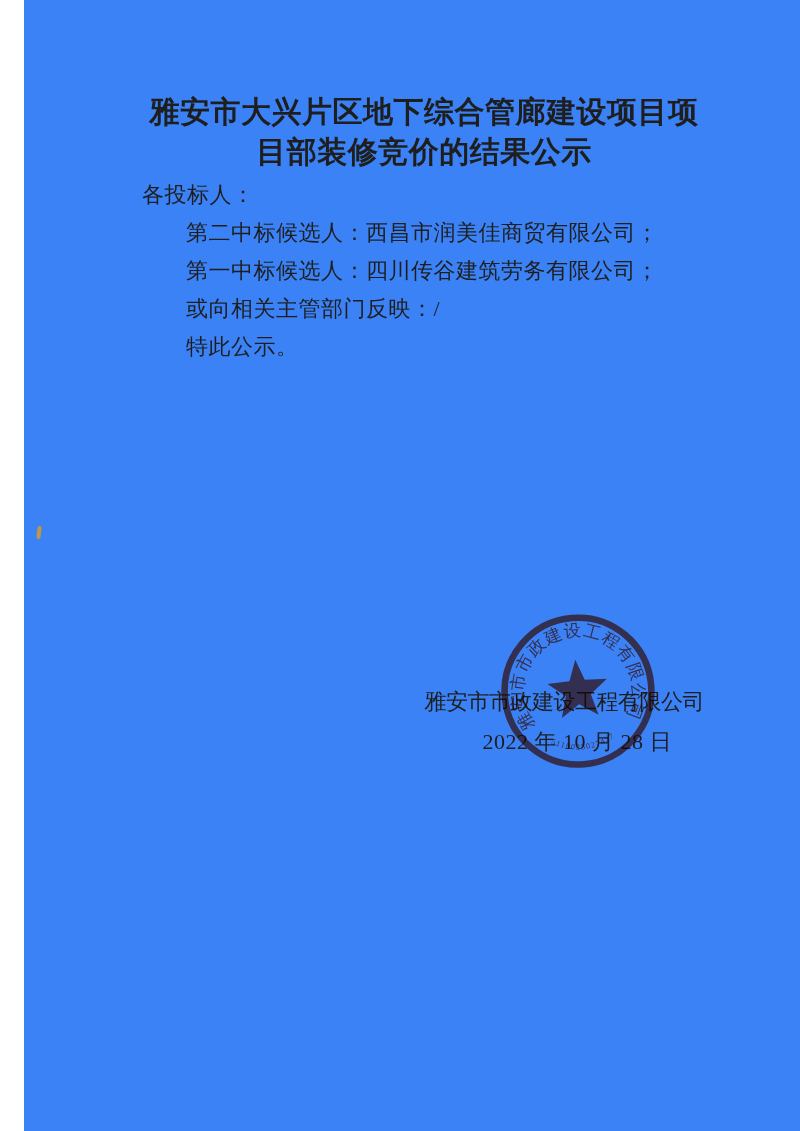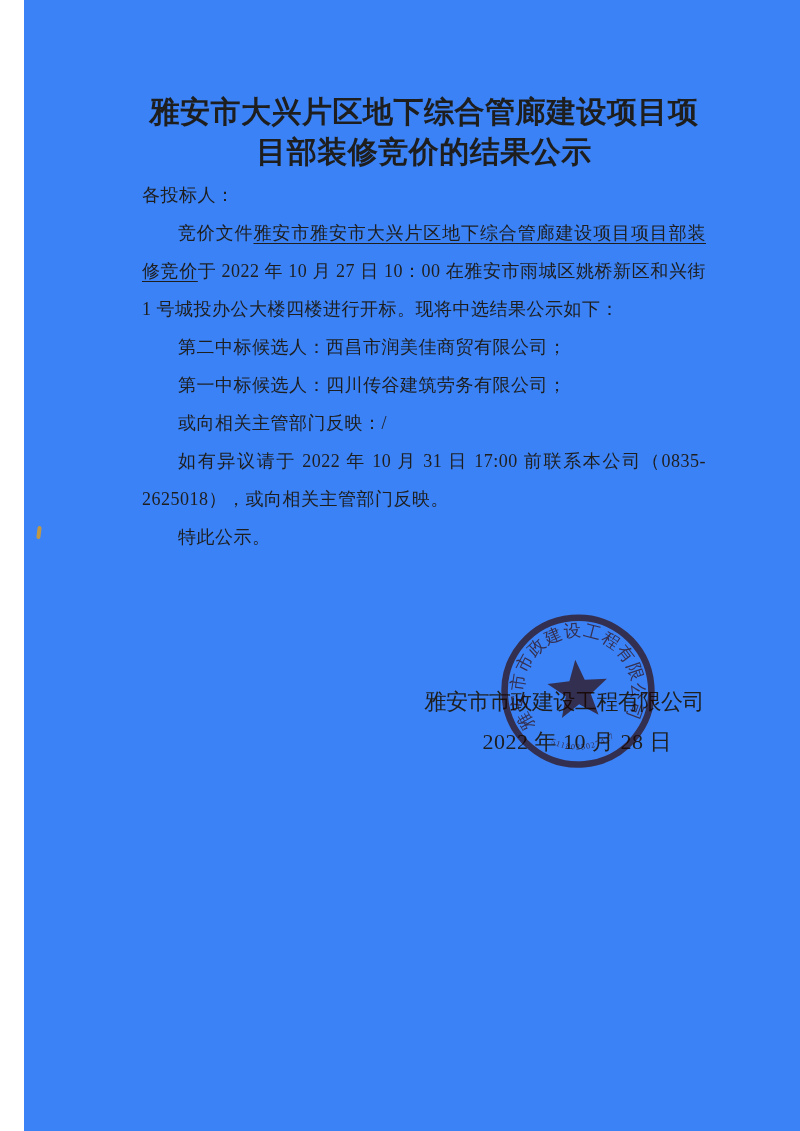--- a/index.html
+++ b/index.html
@@ -26,21 +26,21 @@
   .title {
     margin: 92px 0 0 0;
     font-size: 30px;
     line-height: 40px;
     font-weight: 600;
     text-align: center;
     letter-spacing: 0.5px;
   }
   .body-text {
     margin-top: 4px;
-    font-size: 18px;
+    font-size: 22px;
     line-height: 38px;
     letter-spacing: 0.5px;
     text-align: justify;
   }
   .body-text p { margin: 0; }
   .indent { text-indent: 2em; }
   .u {
     text-decoration: underline;
     text-underline-offset: 4px;
     text-decoration-thickness: 1px;
@@ -83,25 +83,23 @@
 </head>
 <body>
 
 <div class="page">
 
   <div class="content">
     <h1 class="title">雅安市大兴片区地下综合管廊建设项目项目部装修竞价的结果公示</h1>
 
     <div class="body-text">
       <p>各投标人：</p>
-      <p class="indent"><span>竞价文件</span><span class="u">雅安市雅安市大兴片区地下综合管廊建设项目项目部装修竞价</span><span>于 2022 年 10 月 27 日 10：00 在雅安市雨城区姚桥新区和兴街 1 号城投办公大楼四楼进行开标。现将中选结果公示如下：</span></p>
       <p class="indent">第二中标候选人：西昌市润美佳商贸有限公司；</p>
       <p class="indent">第一中标候选人：四川传谷建筑劳务有限公司；</p>
       <p class="indent">或向相关主管部门反映：/</p>
-      <p class="indent">如有异议请于 2022 年 10 月 31 日 17:00 前联系本公司（0835-2625018），或向相关主管部门反映。</p>
       <p class="indent">特此公示。</p>
     </div>
   </div>
 
   <div class="signature">
     <div class="sig-company">雅安市市政建设工程有限公司</div>
     <div class="sig-date">2022 年 10 月 28 日</div>
   </div>
 
   <svg class="seal" viewBox="0 0 166 160" aria-hidden="true">

